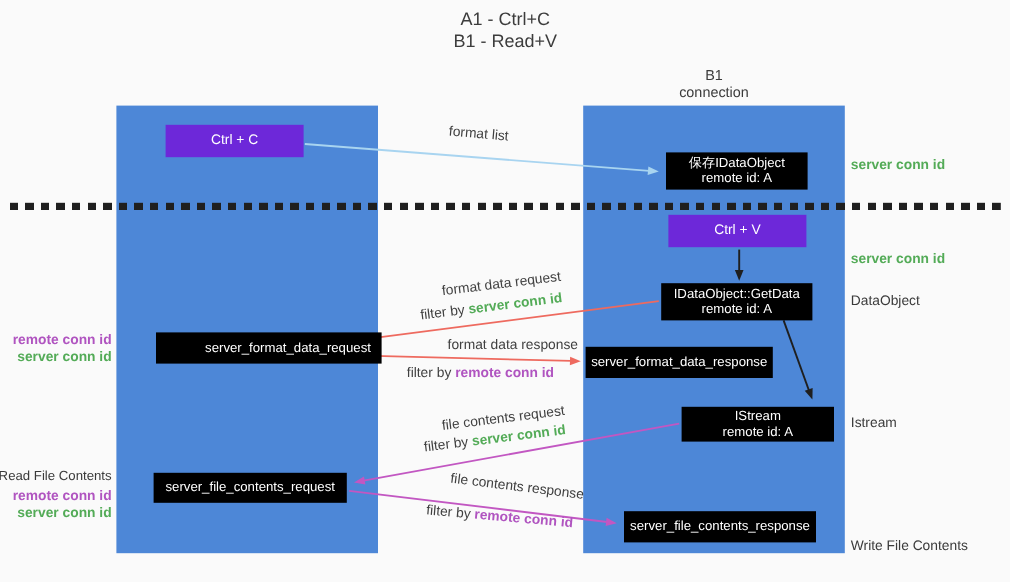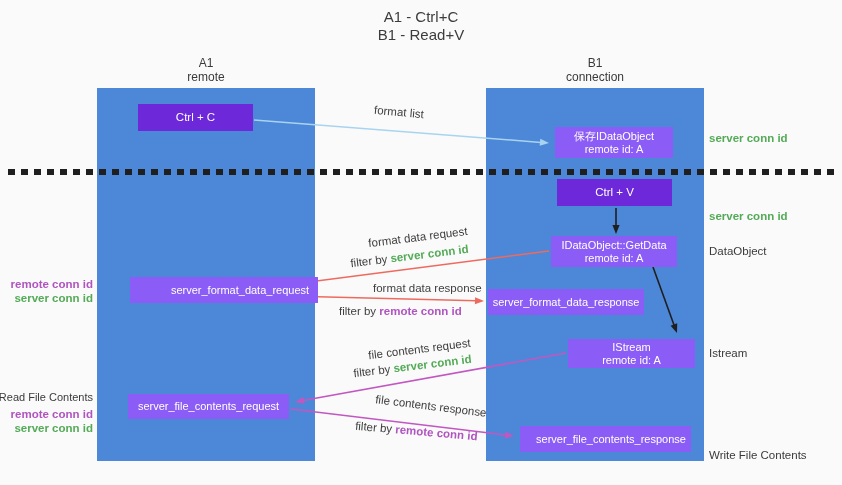--- a/index.html
+++ b/index.html
@@ -19,21 +19,21 @@
   }
   .lane{
     position:absolute;top:88px;height:373px;width:218px;background:#4d87d7;z-index:1;
   }
   .dotted-line{
     position:absolute;left:8px;right:8px;top:169px;height:6px;z-index:3;
     background:repeating-linear-gradient(to right,#1f1f1f 0 7px,transparent 7px 13px);
   }
   .box{
     position:absolute;z-index:4;display:flex;flex-direction:column;align-items:center;justify-content:center;
-    background:#8b5cf6;color:#fff;font-size:11px;line-height:13px;text-align:center;
+    background:#000000;color:#fff;font-size:11px;line-height:13px;text-align:center;
   }
   .box.green{background:#6d28d9;font-size:11.5px;}
   .svg-overlay{position:absolute;inset:0;z-index:2;pointer-events:none;}
   .flow-label{
     position:absolute;z-index:5;font-size:11.5px;color:#3f3f3f;white-space:nowrap;
   }
   .flow-label .green{color:#53ab57;font-weight:bold;}
   .flow-label .purple{color:#b054c0;font-weight:bold;}
   .side-label{
     position:absolute;z-index:5;font-size:11.5px;color:#3a3a3a;white-space:nowrap;
@@ -46,24 +46,20 @@
 </head>
 <body>
 
 <div class="canvas">
 
   <div class="title">
     <div>A1 - Ctrl+C</div>
     <div>B1 - Read+V</div>
   </div>
 
-  <div class="lane-header" style="left:97px;width:218px;">
-    <div>A1</div>
-    <div>remote</div>
-  </div>
   <div class="lane-header" style="left:486px;width:218px;">
     <div>B1</div>
     <div>connection</div>
   </div>
 
   <div class="lane" style="left:97px;"></div>
   <div class="lane" style="left:486px;"></div>
 
   <div class="dotted-line"></div>
 
@@ -133,21 +129,21 @@
 
   <div class="box" style="left:568px;top:339px;width:127px;height:29px;">
     <div>IStream</div>
     <div>remote id: A</div>
   </div>
 
   <div class="box" style="left:128px;top:394px;width:161px;height:25px;">
     <div>server_file_contents_request</div>
   </div>
 
-  <div class="box" style="left:520px;top:426px;width:160px;height:26px;padding-left:11px;">
+  <div class="box" style="left:520px;top:426px;width:160px;height:26px;">
     <div>server_file_contents_response</div>
   </div>
 
   <div class="flow-label" style="left:374px;top:106px;transform:rotate(5deg);">format list</div>
 
   <div class="flow-label" style="left:368px;top:231px;transform:rotate(-7deg);">format data request</div>
   <div class="flow-label" style="left:350px;top:250px;transform:rotate(-7deg);">
     <span>filter by</span>
     <span class="green">server conn id</span>
   </div>

